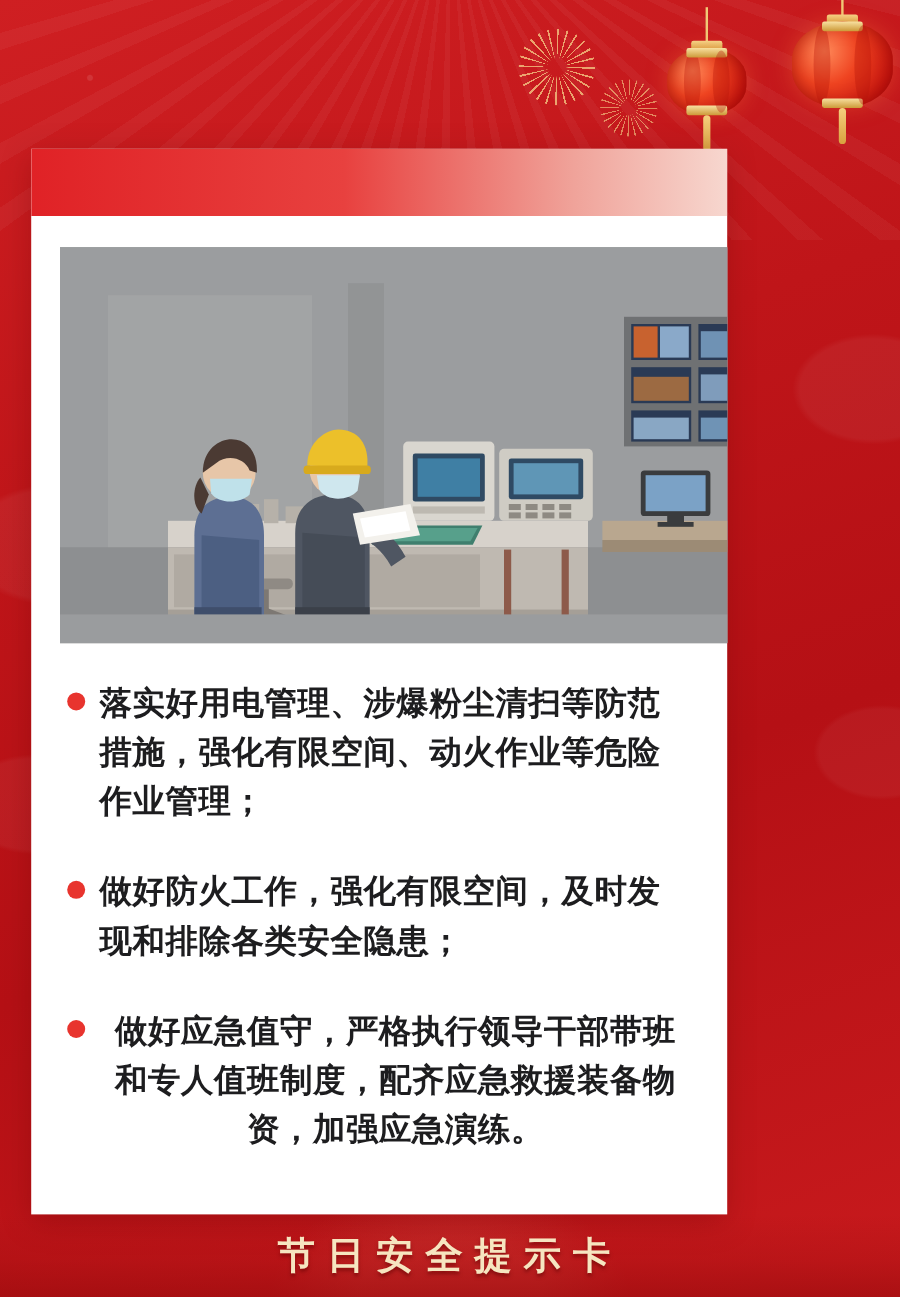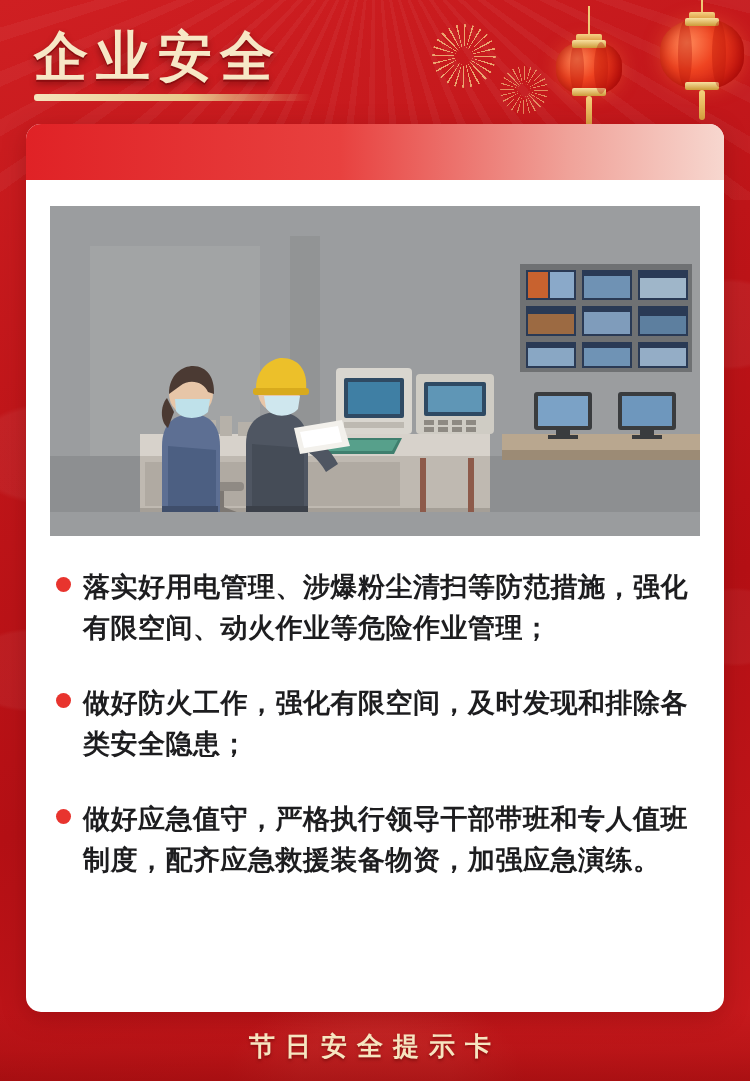--- a/index.html
+++ b/index.html
@@ -154,27 +154,26 @@
     -webkit-mask-image: radial-gradient(circle, rgba(0,0,0,0) 16%, #000 22%, #000 70%, rgba(0,0,0,0) 78%);
   }
   .fw-1 { top: 24px; left: 432px; }
   .fw-2 { top: 66px; left: 500px; width: 48px; height: 48px; opacity:.7; }
 
   
   .card {
     position: absolute;
     top: 124px;
     left: 26px;
-    width: 698px;
+    width: 580px;
     height: 888px;
     background: #ffffff;
     box-shadow: 0 6px 24px rgba(90,0,0,.28);
     z-index: 7;
     overflow: hidden;
-    border-radius: 15px;
   }
   .card-topbar {
     height: 56px;
     background: linear-gradient(90deg, #e02226 0%, #e8413f 45%, #f0a39a 78%, #f7d7cf 100%);
   }
 
   .photo-wrap {
     margin: 26px 24px 0 24px;
   }
   
@@ -186,21 +185,21 @@
   }
 
   .bullets {
     margin: 30px 30px 0 30px;
   }
   .bullet {
     display: flex;
     align-items: flex-start;
     margin-bottom: 34px;
   }
-  .bullet:last-child { margin-bottom: 16px; }
+  .bullet:last-child { margin-bottom: 16px; text-align: center; }
   .dot {
     flex: 0 0 auto;
     width: 15px;
     height: 15px;
     border-radius: 50%;
     background: #e8342e;
     margin-top: 11px;
     margin-right: 12px;
   }
   .bullet-text {
@@ -220,21 +219,21 @@
     bottom: 0;
     height: 69px;
     z-index: 8;
     display: flex;
     align-items: center;
     justify-content: center;
     background: linear-gradient(180deg, rgba(180,18,20,0) 0%, rgba(165,14,16,.35) 55%, rgba(150,10,12,.6) 100%);
   }
   .footer-text {
     font-family: "DejaVu Sans", "Liberation Sans", sans-serif;
-    font-size: 26px;
+    font-size: 31px;
     font-weight: bold;
     letter-spacing: 10px;
     color: #f6e5c0;
     text-shadow: 0 2px 3px rgba(90,0,0,.5);
   }
 </style>
 </head>
 <body>
 
 <div class="poster">
@@ -258,24 +257,20 @@
   <div class="lantern lantern-b">
     <div class="cord"></div>
     <div class="cap"></div>
     <div class="body">
       <div class="rim-top"></div>
       <div class="rim-bot"></div>
     </div>
     <div class="tassel"></div>
   </div>
 
-  <div class="title-wrap">
-    <div class="poster-title">企业安全</div>
-    <div class="title-underline"></div>
-  </div>
 
   <div class="card">
     <div class="card-topbar"></div>
 
     <div class="photo-wrap">
       <svg class="photo" viewBox="0 0 650 330">
 
         <rect x="0" y="0" width="650" height="330" fill="#a0a2a3"></rect>
         <rect x="0" y="0" width="650" height="250" fill="#9b9d9f"></rect>
         <rect x="0" y="250" width="650" height="80" fill="#8d8f91"></rect>

